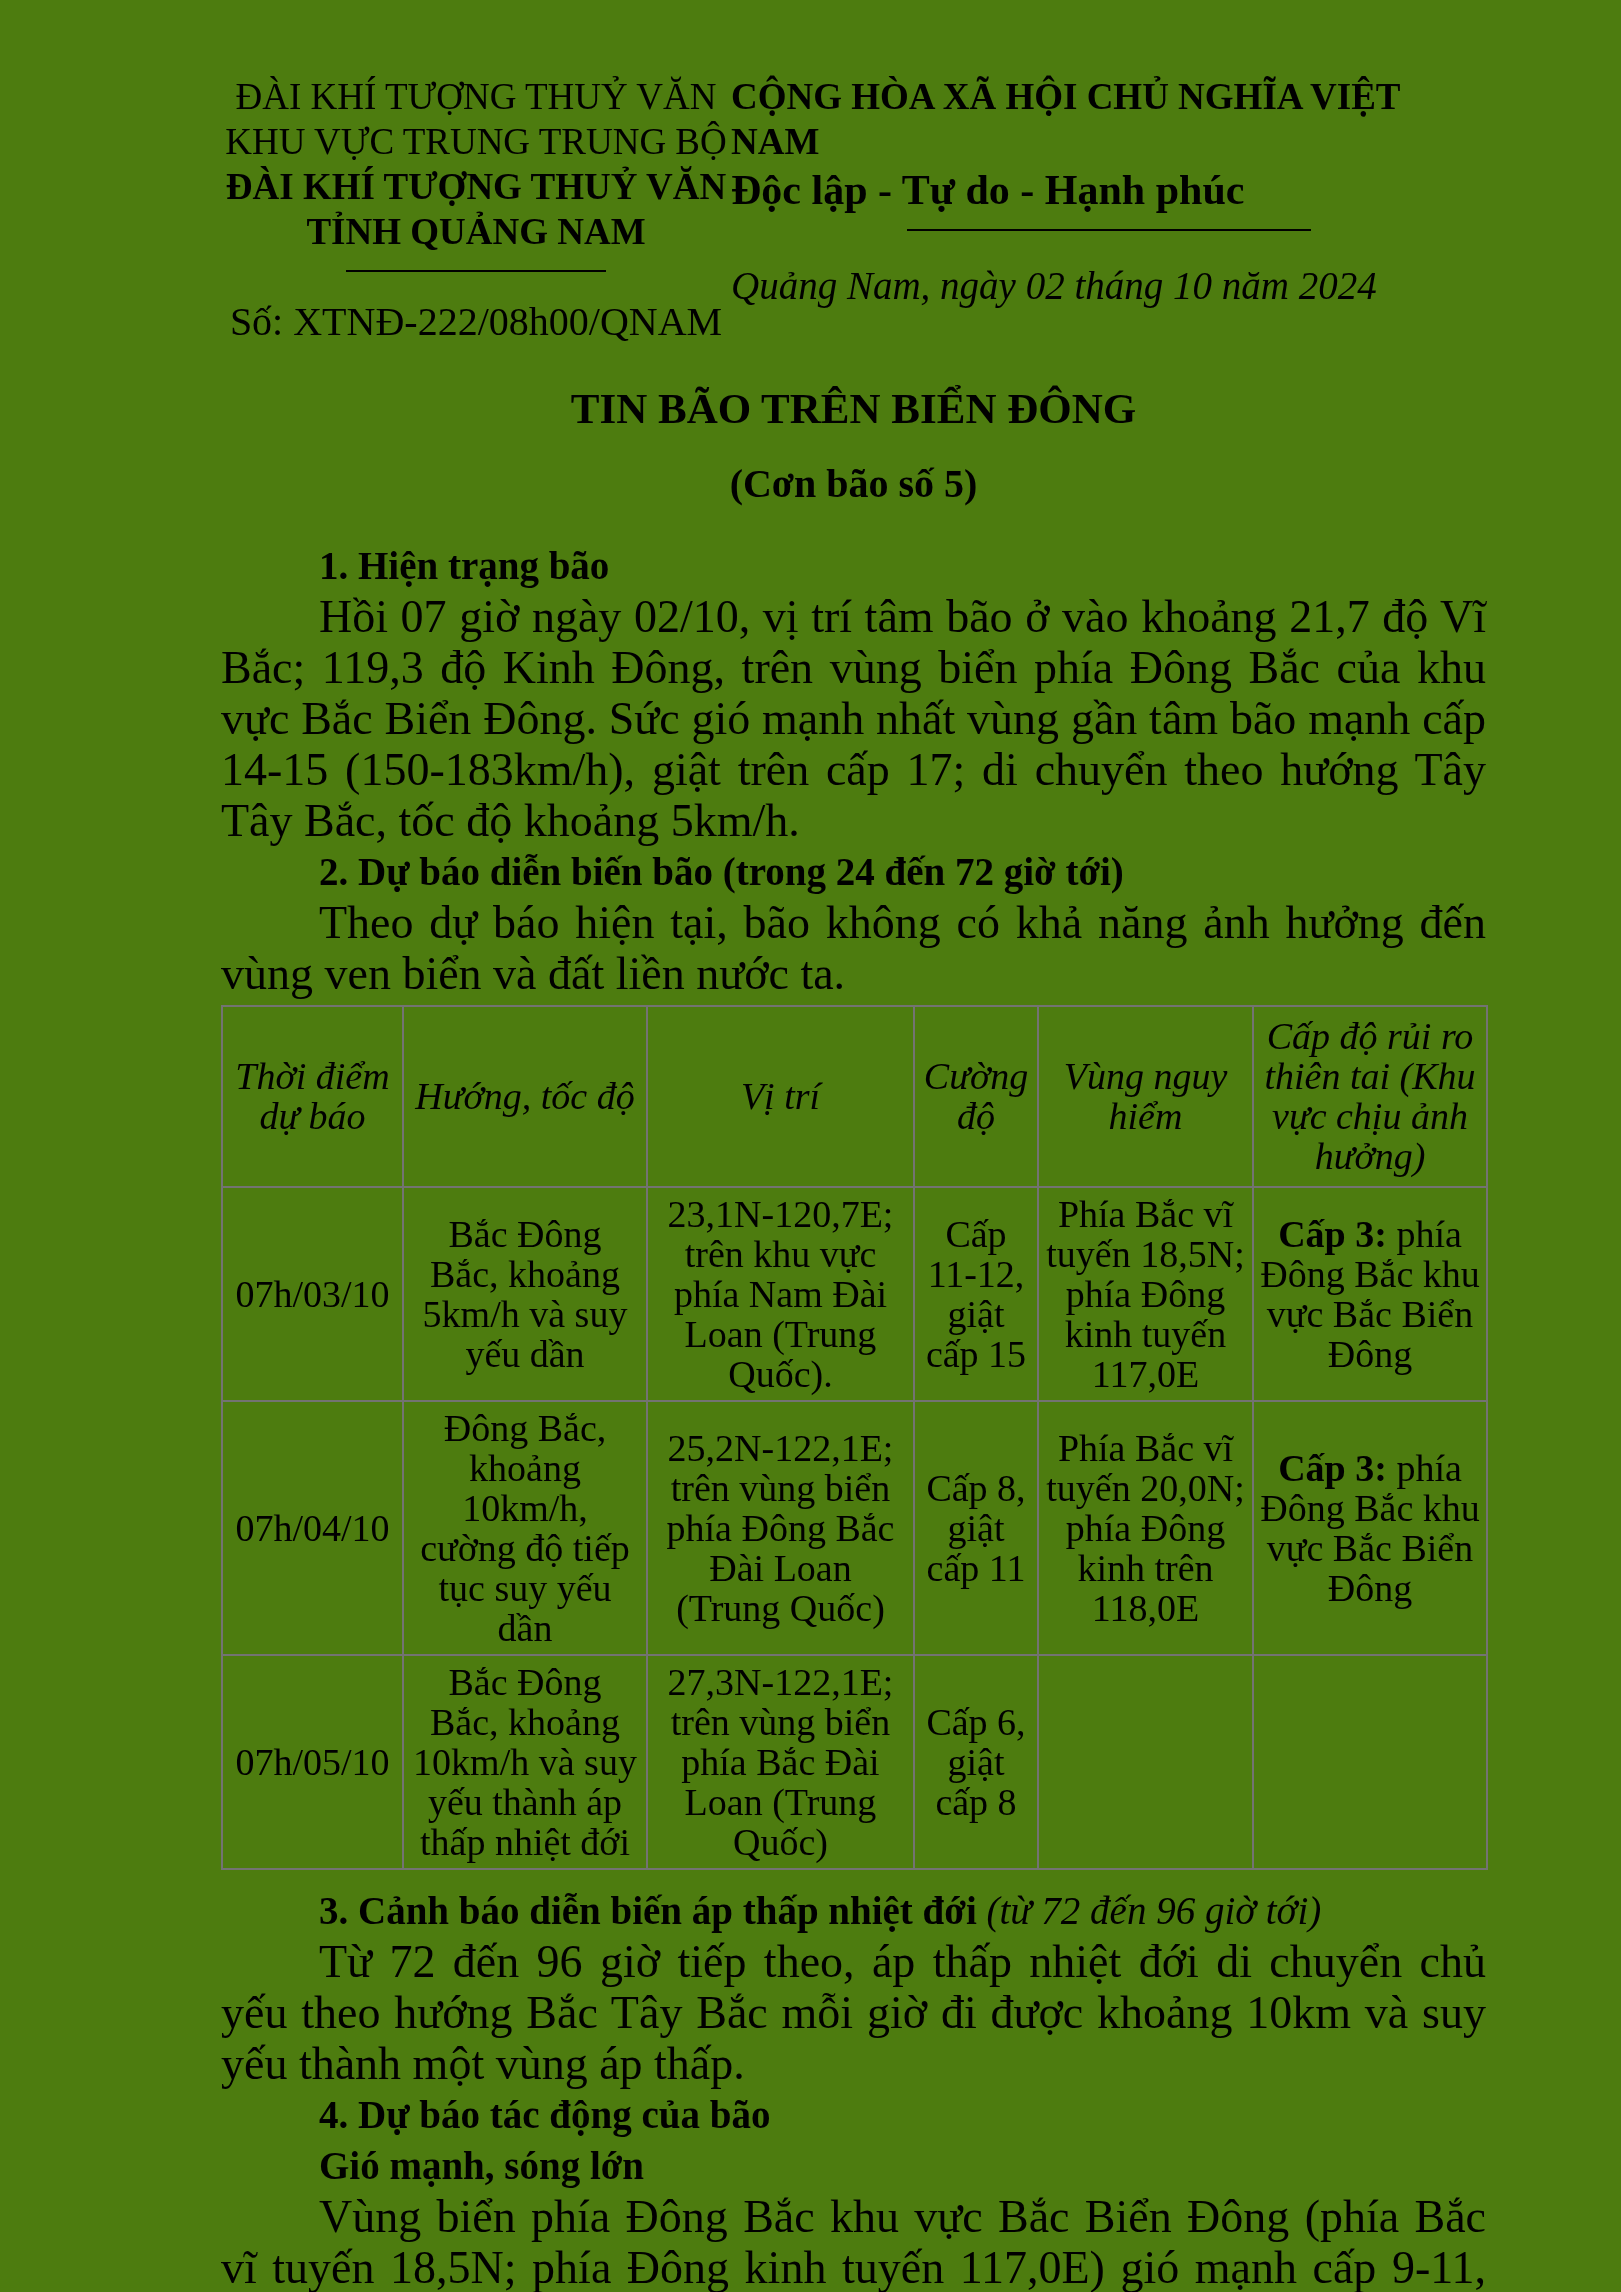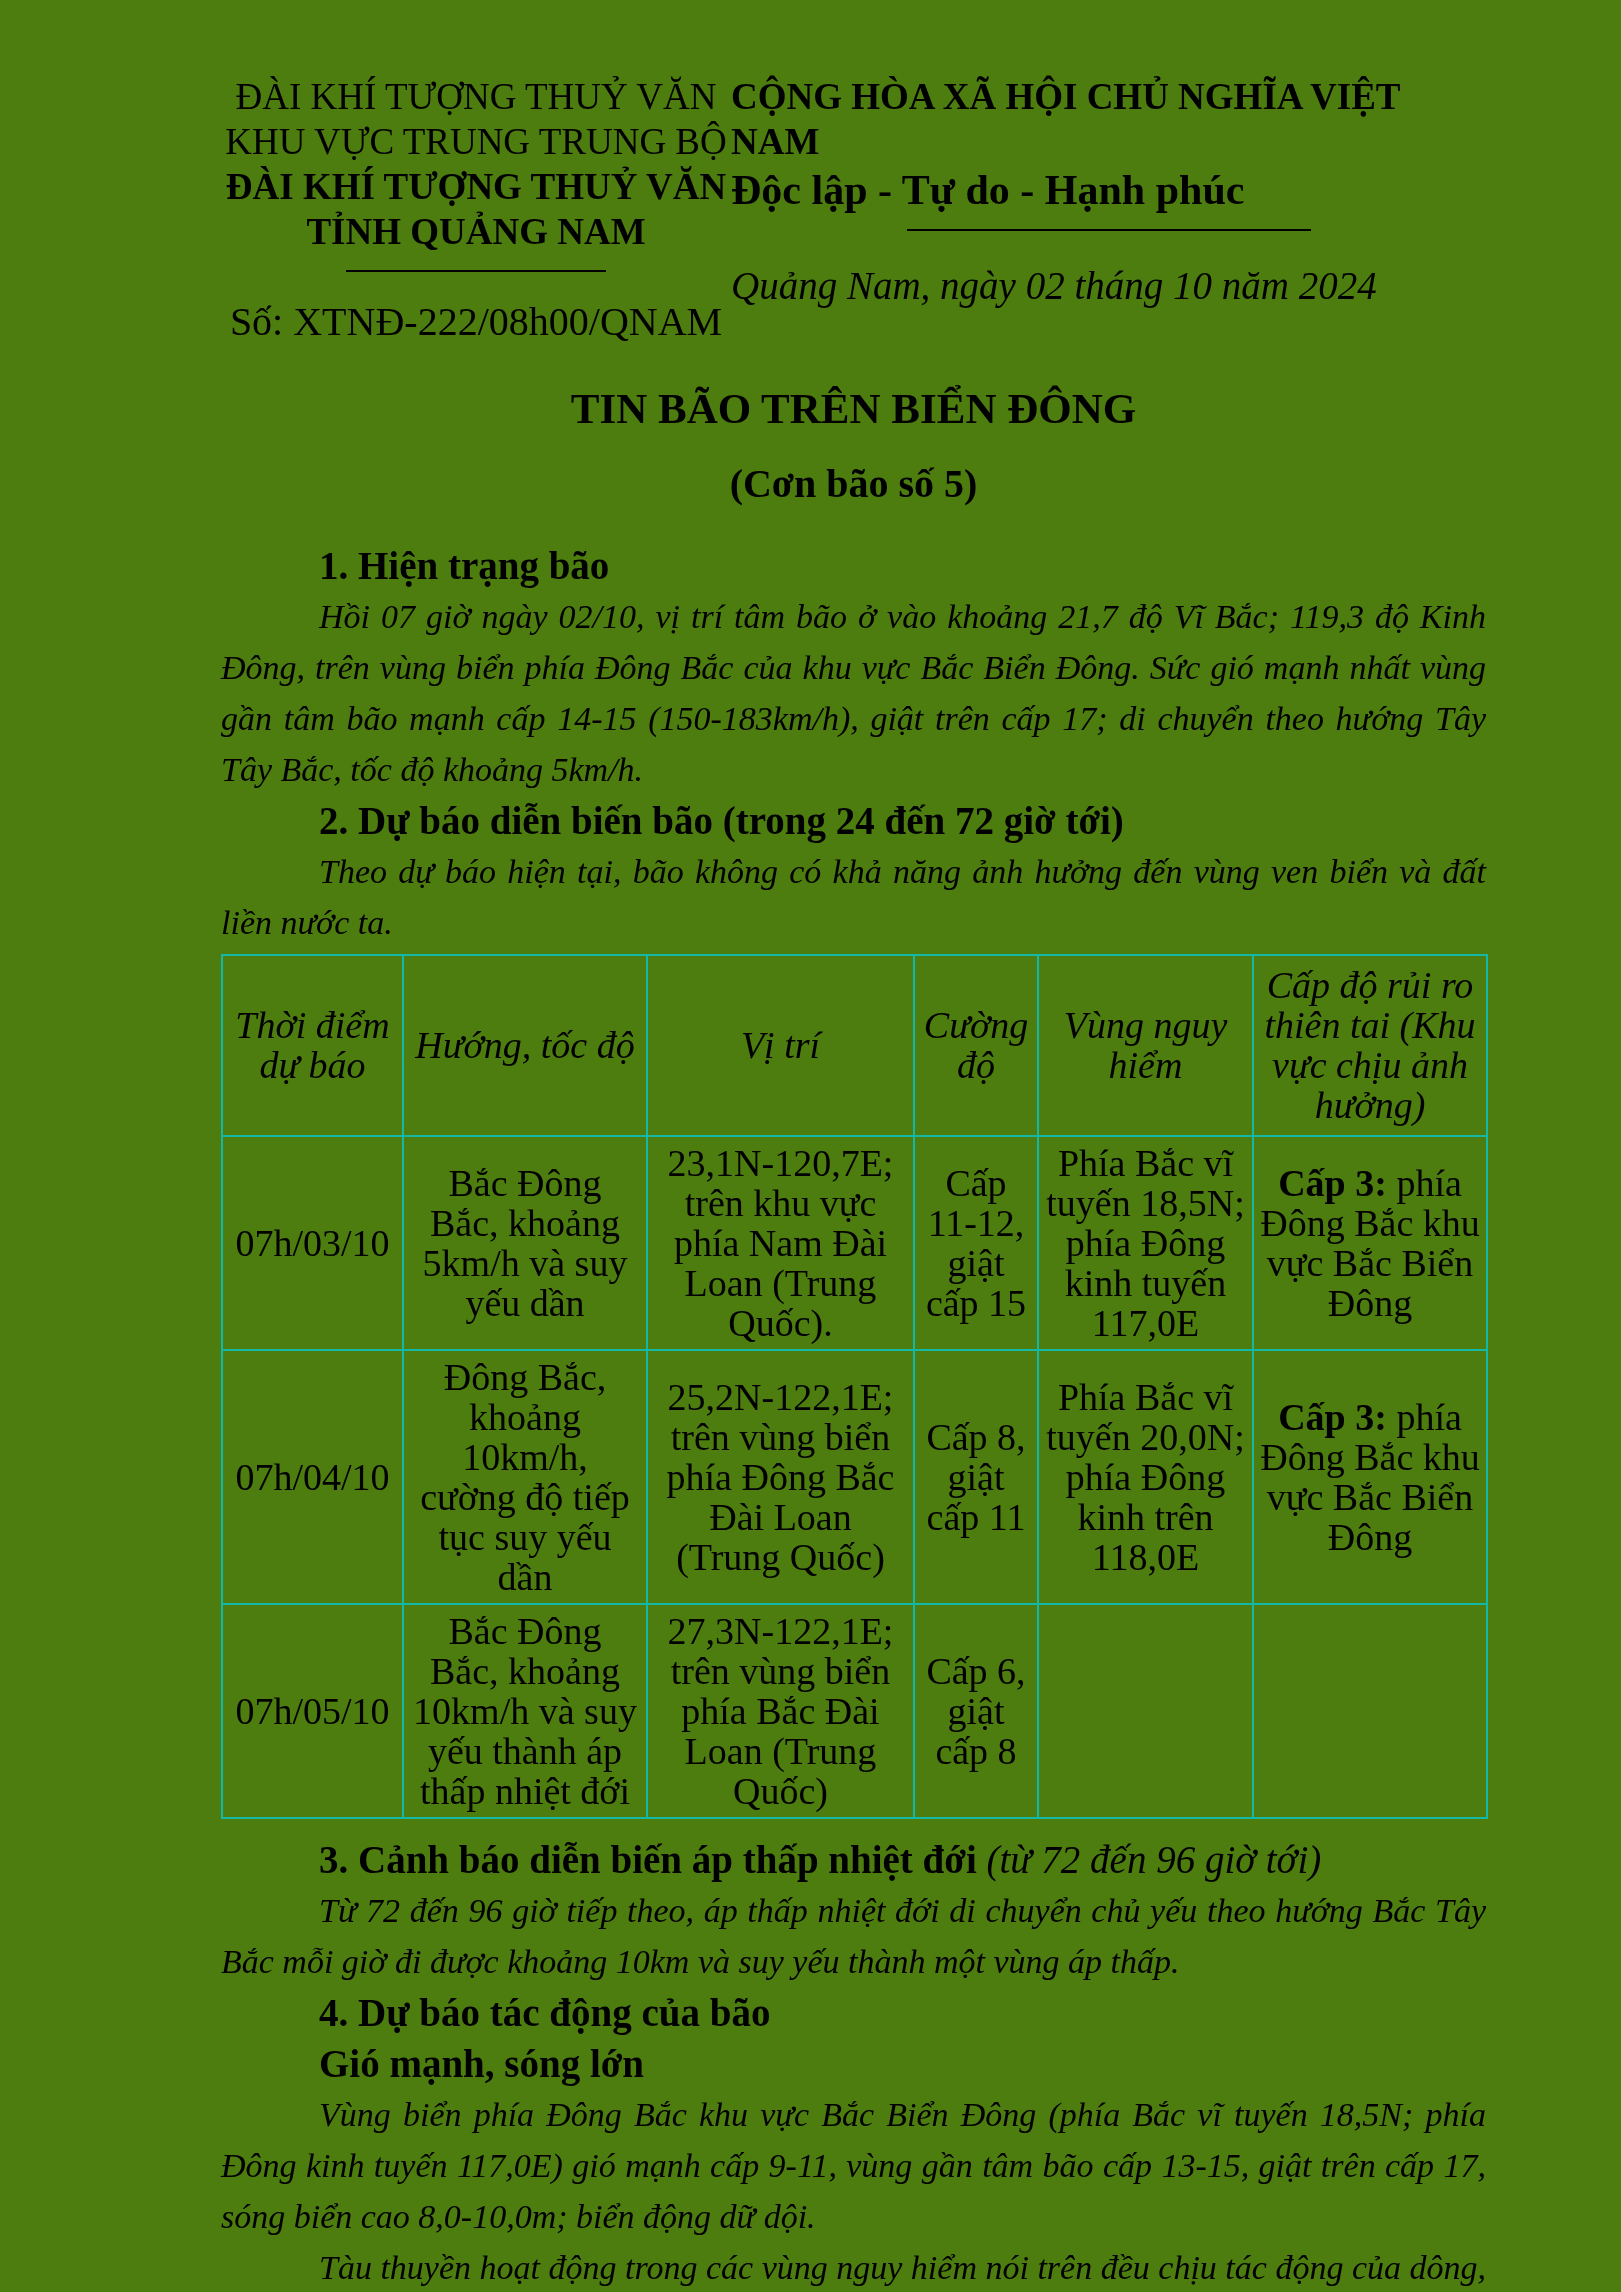--- a/index.html
+++ b/index.html
@@ -24,25 +24,25 @@
   .rule-right{width:404px;margin:11.8px auto 0 auto;}
   .doc-number{font-size:40px;line-height:49px;margin-top:25.5px;}
   .dateline{font-size:39px;line-height:47px;font-style:italic;margin-top:31px;}
   
   .title-block{text-align:center;margin-top:37px;}
   .doc-title{font-size:43px;line-height:51px;font-weight:bold;}
   .doc-subtitle{font-size:40px;line-height:47px;font-weight:bold;margin-top:25.5px;}
   
   .heading{font-size:39px;line-height:51px;font-weight:bold;margin:0;text-indent:98px;}
   .heading.mt{margin-top:33px;}
-  .para{font-size:34px;line-height:51px;margin:0;text-align:justify;text-indent:98px;font-style:italic;}
+  .para{font-size:46px;line-height:51px;margin:0;text-align:justify;text-indent:98px;}
   
   table.fc{border-collapse:collapse;table-layout:fixed;width:1265px;margin-top:5.9px;}
   table.fc th,table.fc td{
-    border:2px solid #14b8a6;
+    border:2px solid #737373;
     font-size:38px;line-height:40px;
     text-align:center;vertical-align:middle;
     padding:5.9px 5.9px;box-sizing:border-box;
     overflow:hidden;
   }
   table.fc th{font-style:italic;font-weight:normal;padding:9.8px 5.9px;}
   .c1{width:181px;}.c2{width:244px;}.c3{width:267px;}
   .c4{width:124px;}.c5{width:215px;}.c6{width:234px;}
   .b{font-weight:bold;}
   .bi{font-weight:normal;font-style:italic;}

